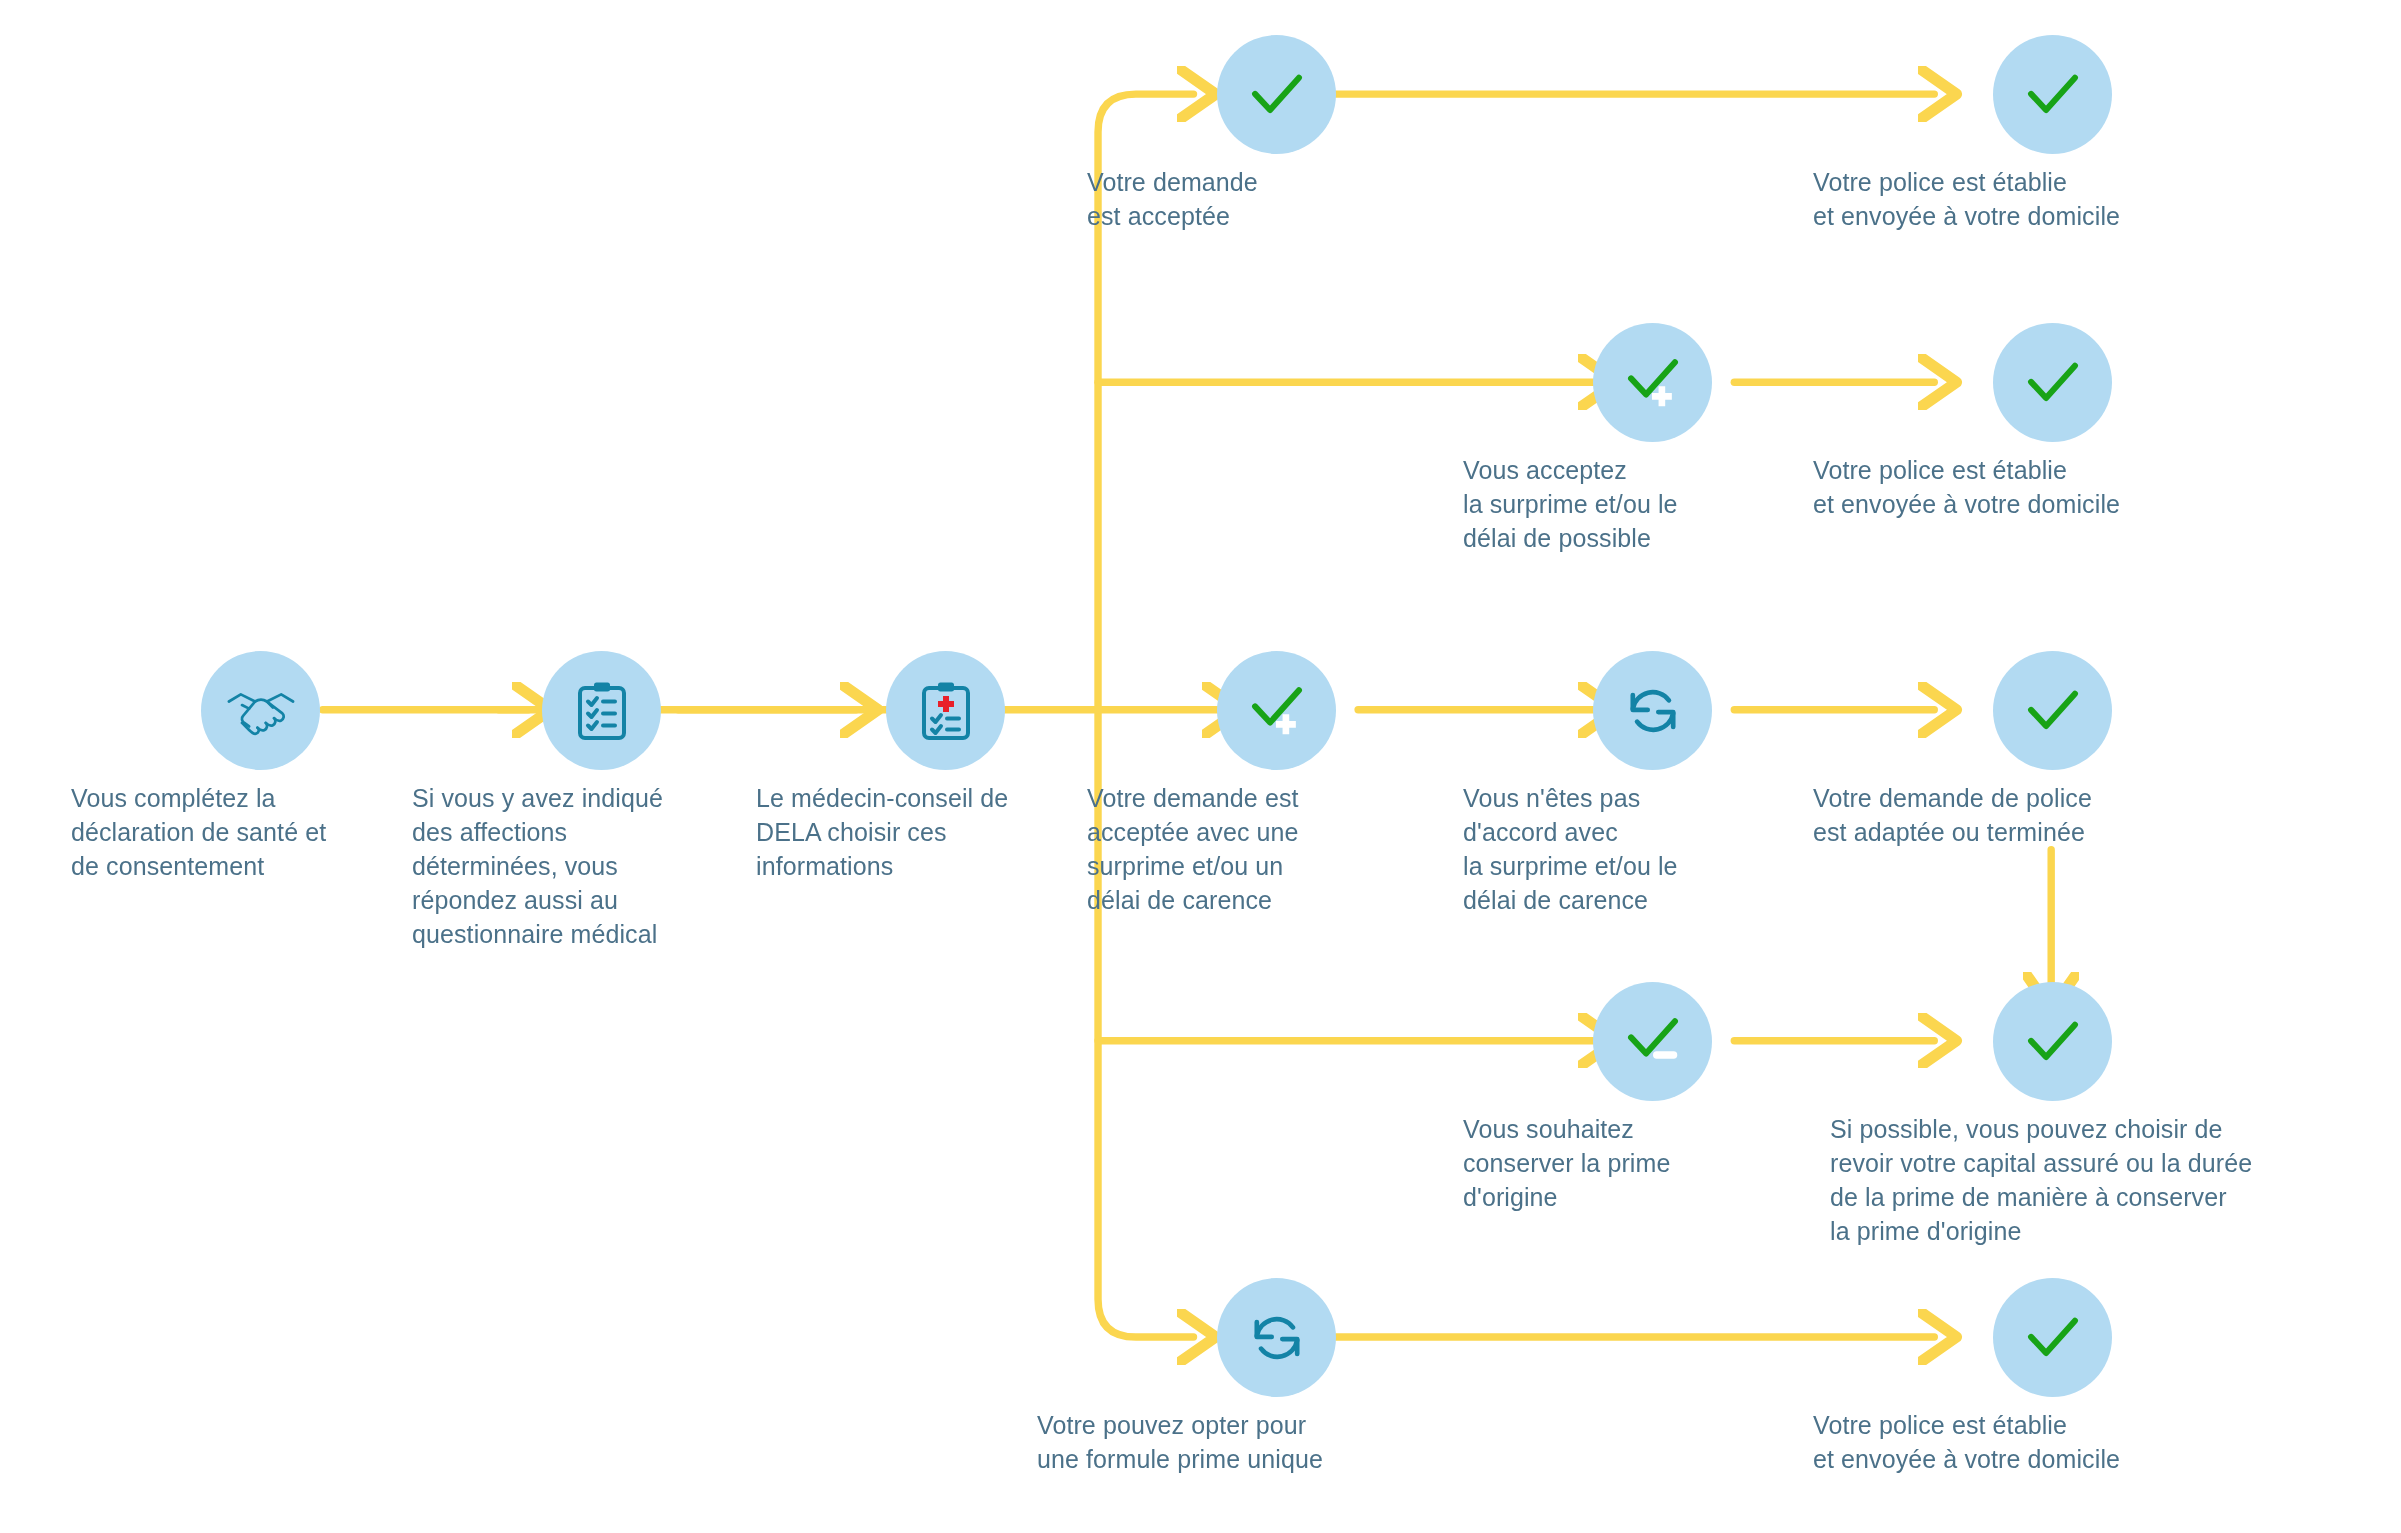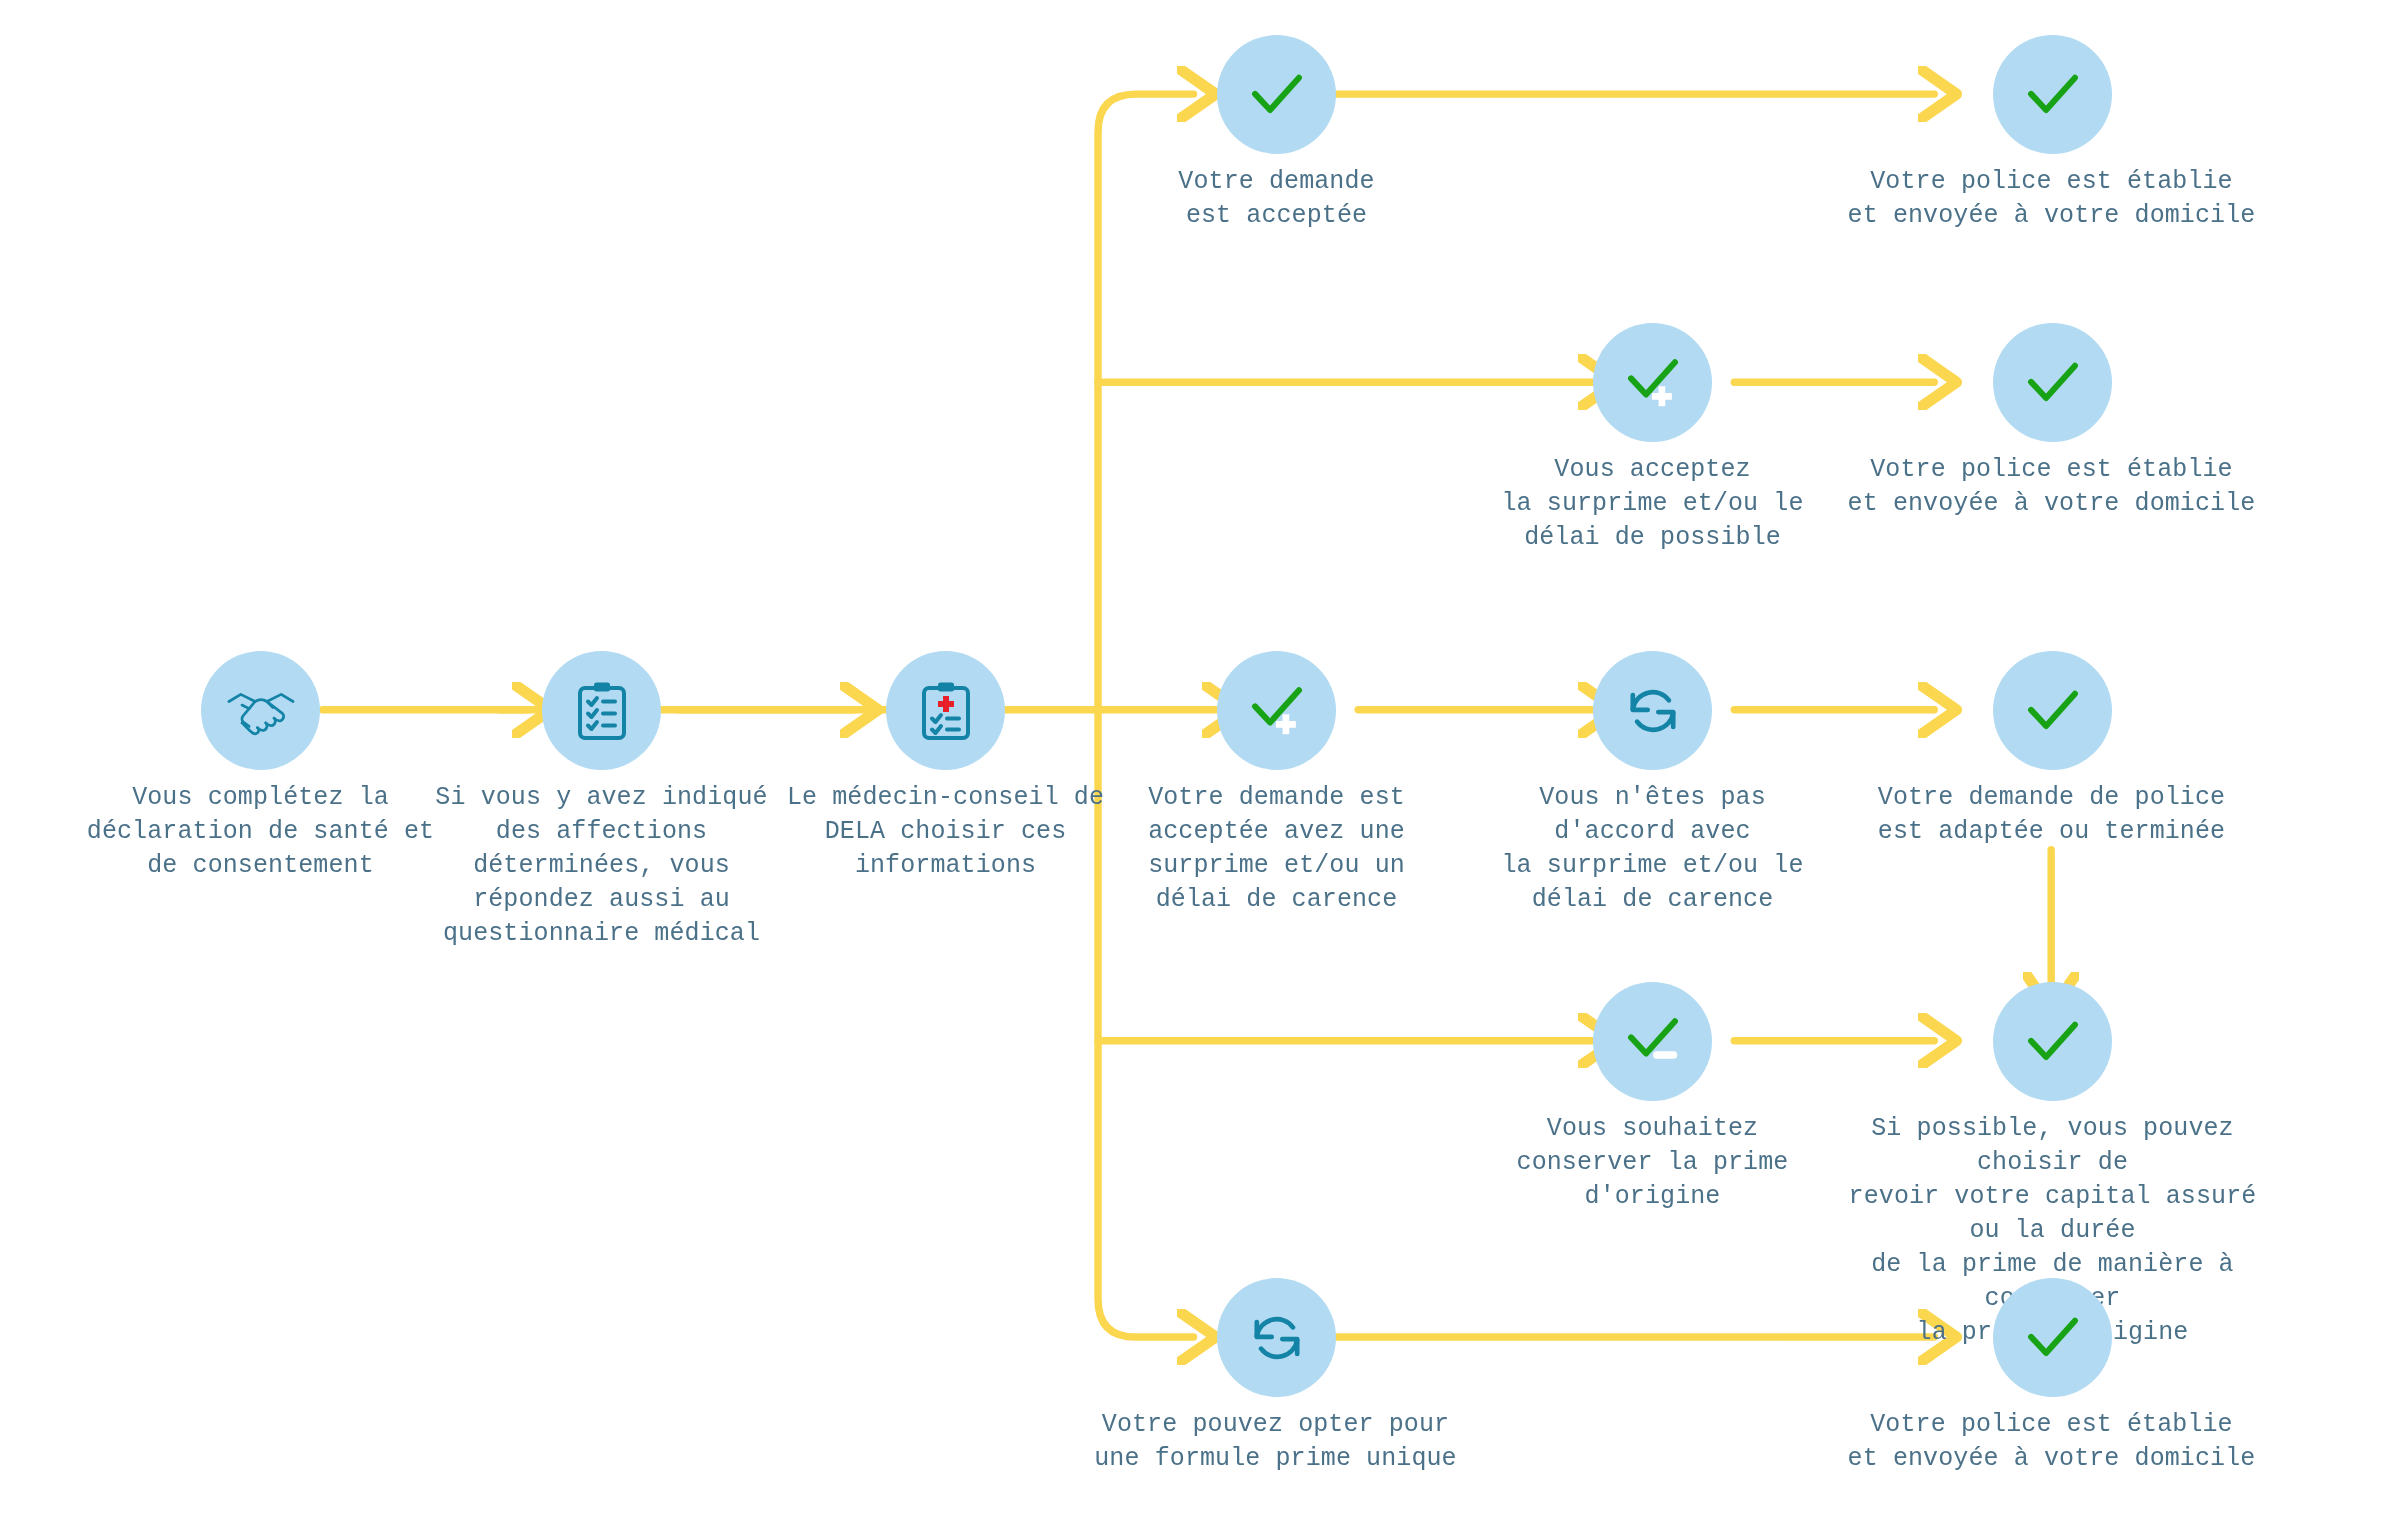--- a/index.html
+++ b/index.html
@@ -40,25 +40,24 @@
     display: flex;
     align-items: center;
     justify-content: center;
   }
   .node-circle svg { display: block; }
   .node-label {
     position: absolute;
     top: 71px;
     left: -189px;
     width: 379px;
-    text-align: center;
     color: #4b7189;
     font-size: 25px;
     line-height: 34px;
-    font-family: Liberation Mono, monospace;
+    font-family: Liberation Sans, sans-serif;
     white-space: pre-line;
     letter-spacing: 0.1px;
   }
   .node-label.wide {
     left: -239px;
     width: 477px;
   }
 </style>
 </head>
 <body>
@@ -208,21 +207,21 @@
   </div>
 
   <div class="node" style="left:1276px; top:710px;">
     <div class="node-circle">
       <svg width="74" height="74" viewBox="0 0 64 64">
         <path d="M13,28 L26,42 L51,14" fill="none" stroke="#18a317" stroke-width="5.2" stroke-linecap="round" stroke-linejoin="round"></path>
         <path d="M36,42 h7 v-7 h7 v7 h7 v7 h-7 v7 h-7 v-7 h-7 z" fill="#ffffff" transform="translate(-5,-2) scale(0.82) translate(8,10)"></path>
       </svg>
     </div>
     <div class="node-label">Votre demande est
-acceptée avez une
+acceptée avec une
 surprime et/ou un
 délai de carence</div>
   </div>
 
   <div class="node" style="left:1652px; top:710px;">
     <div class="node-circle">
       <svg width="68" height="68" viewBox="0 0 64 64">
         <g fill="none" stroke="#1383a6" stroke-width="4.4" stroke-linecap="round" stroke-linejoin="round">
           <path d="M13,30 A19,19 0 0 1 47,22"></path>
           <path d="M51,34 A19,19 0 0 1 17,42"></path>

